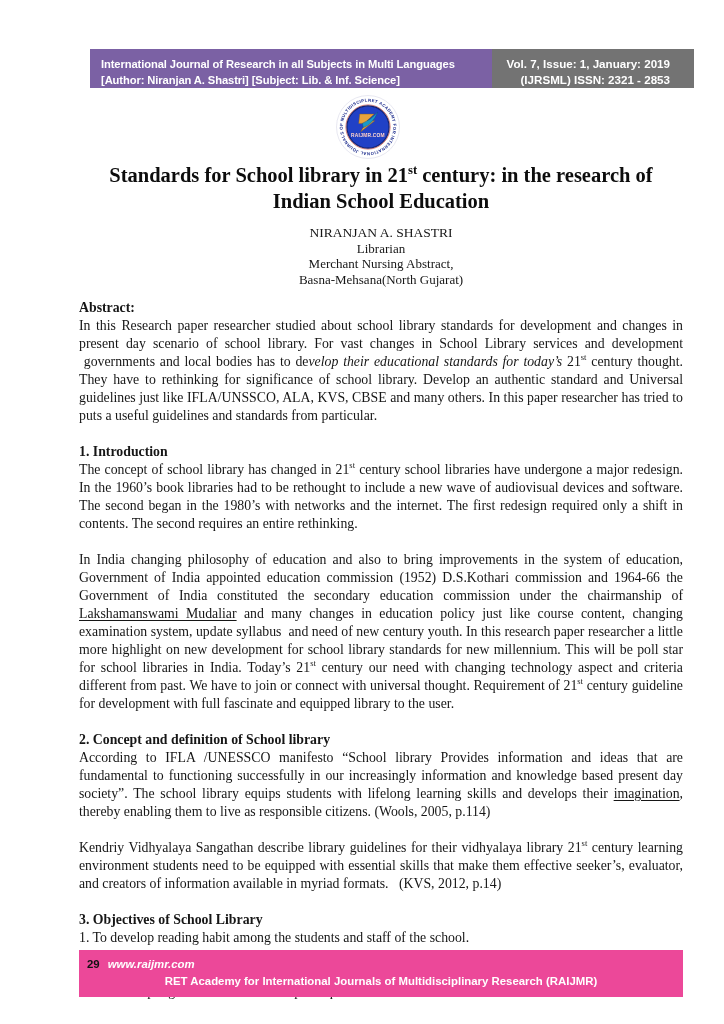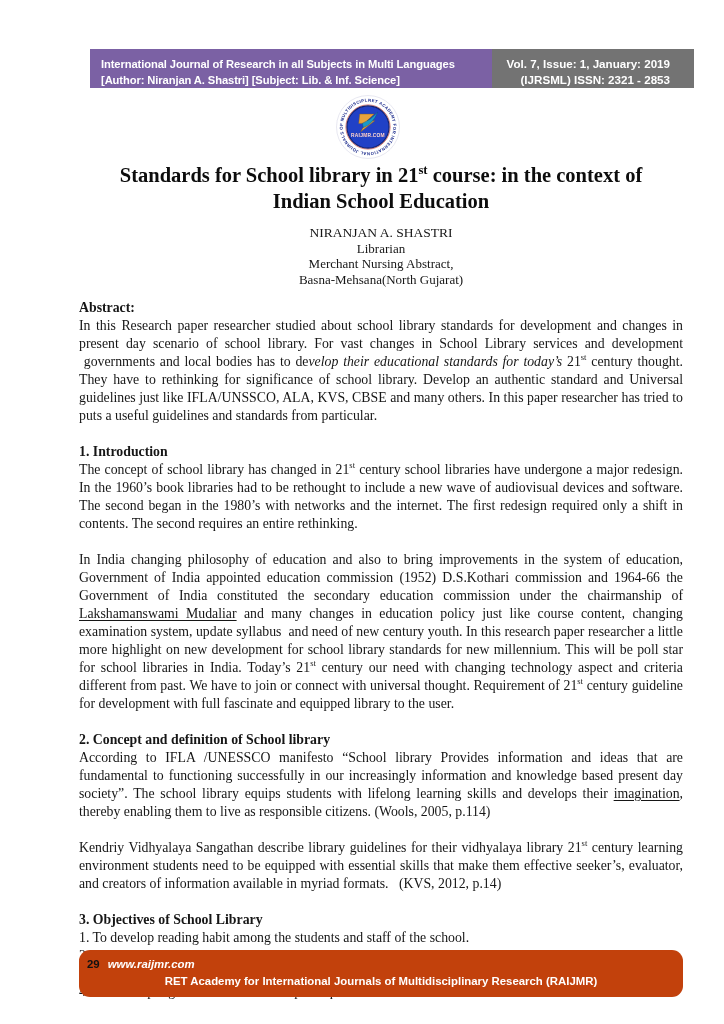--- a/index.html
+++ b/index.html
@@ -27,23 +27,23 @@
   .body-text{margin-top:12px;font-size:13.8px;line-height:18px;text-align:justify;}
   .sec-head{font-weight:bold;}
   .para{margin:0 0 18px 0;}
   .obj-list{margin:0;padding:0;list-style:none;}
   .obj-list li{margin:0;}
 
   sup{font-size:62%;line-height:0;vertical-align:super;}
   u{text-decoration:underline;text-underline-offset:2px;text-decoration-thickness:0.8px;}
 
   
-  .jfooter{position:absolute;left:79px;top:950px;width:604px;height:47px;background:#c2410c;
+  .jfooter{position:absolute;left:79px;top:950px;width:604px;height:47px;background:#ec4899;
            font-family:"Liberation Sans", sans-serif;font-weight:bold;color:#ffffff;
-           font-size:11.4px;line-height:17px;padding:6px 8px 0 8px;box-sizing:border-box;border-radius:11px;}
+           font-size:11.4px;line-height:17px;padding:6px 8px 0 8px;box-sizing:border-box;}
   .jfooter-row1{display:flex;align-items:baseline;}
   .jfooter-pageno{color:#111111;margin-right:8px;}
   .jfooter-line1{flex:1;}
   .jfooter-site{text-align:right;font-style:italic;}
   .jfooter-row2{text-align:center;}
 </style>
 </head>
 <body>
 
 <div class="page">
@@ -72,21 +72,21 @@
       <circle cx="31" cy="31" r="20.4" fill="#2141c6" stroke="#101f6e" stroke-width="1.1"></circle>
       <polygon points="23,18.5 37,18.5 30,25 37.5,25 24,35.5 28.5,27.5 22,27.5" fill="#e8a33d" stroke="#8a5c12" stroke-width="0.4"></polygon>
       <path d="M 26.5 31.5 Q 35.5 28.5 40.5 16.5 Q 33.5 24.5 25.5 27.5 Z" fill="#1899c8" stroke="#0b4f78" stroke-width="0.4"></path>
       <text x="31" y="40.5" text-anchor="middle" font-family="Liberation Sans, sans-serif" font-size="4.7" font-weight="bold" fill="#ffffff" stroke="#bb2222" stroke-width="0.12" letter-spacing="0.25">RAIJMR.COM</text>
     </svg>
   </div>
 
   <div class="content">
 
     <div class="title">
-      <div><span>Standards for School library in 21</span><sup>st</sup><span> course: in the context of</span></div>
+      <div><span>Standards for School library in 21</span><sup>st</sup><span> century: in the research of</span></div>
       <div><span>Indian School Education</span></div>
     </div>
 
     <div class="authors">
       <div class="name">NIRANJAN A. SHASTRI</div>
       <div class="sub">Librarian</div>
       <div class="sub">Merchant Nursing Abstract,</div>
       <div class="sub">Basna-Mehsana(North Gujarat)</div>
     </div>
 

